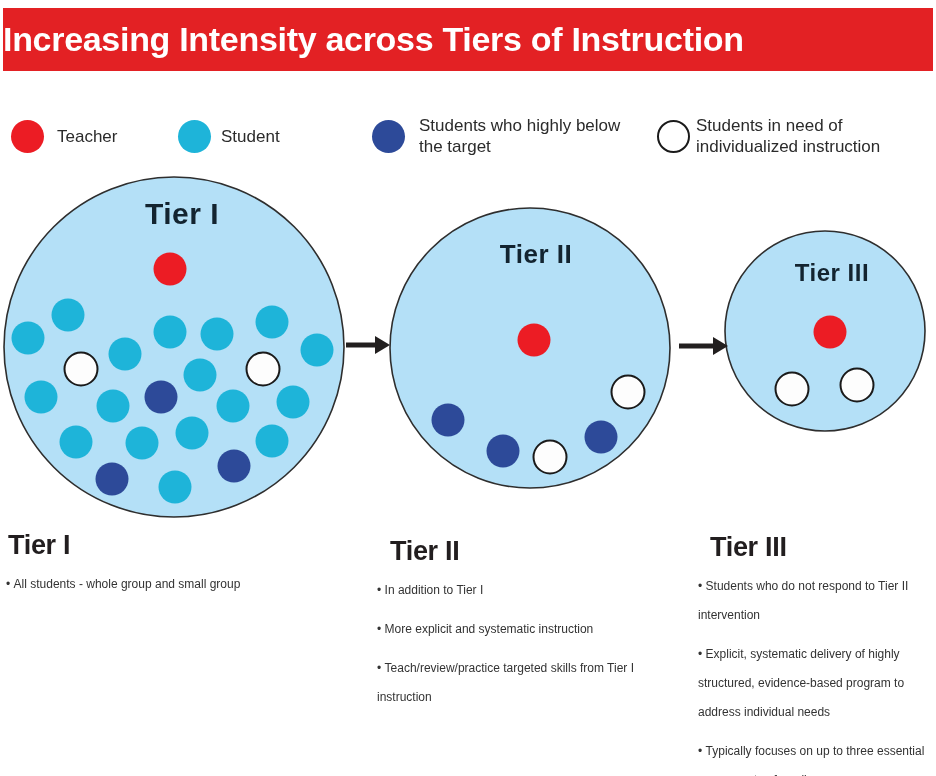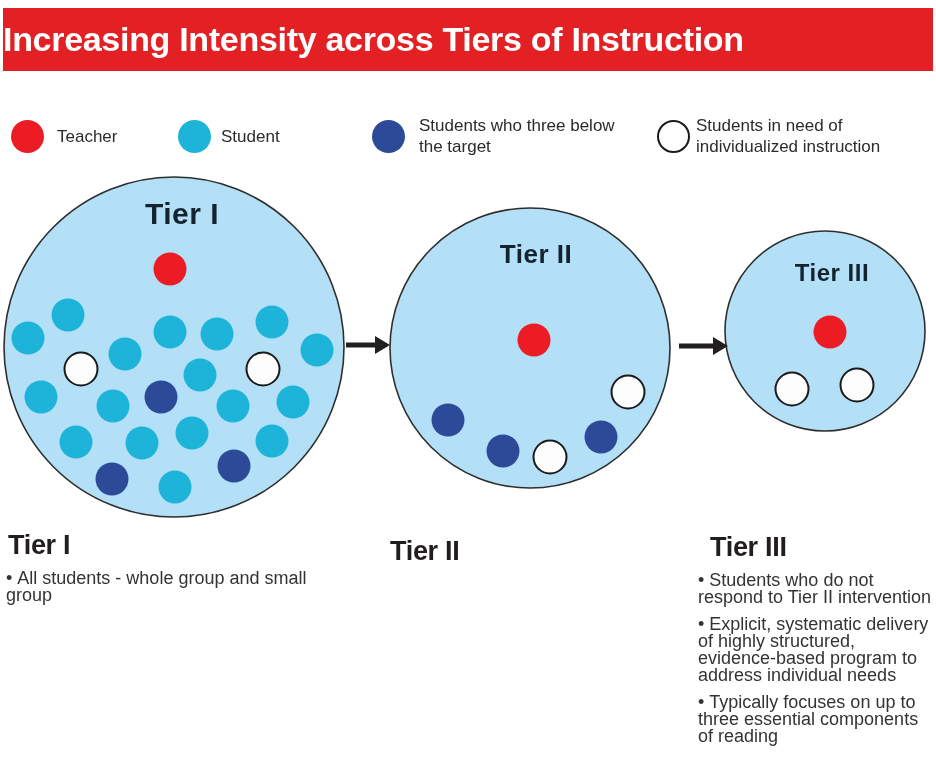--- a/index.html
+++ b/index.html
@@ -36,42 +36,42 @@
   #tier-column-1{left:6px;top:530px;width:304px;}
   #tier-column-2{left:377px;top:536px;width:292px;}
   #tier-column-3{left:698px;top:532px;width:240px;}
   .col-heading{
     margin:0 0 9px 0;font-size:27px;font-weight:bold;color:#221e1f;letter-spacing:-0.3px;
   }
   #tier-column-1 .col-heading{padding-left:2px;}
   #tier-column-2 .col-heading{padding-left:13px;}
   #tier-column-3 .col-heading{padding-left:12px;}
   .bullet{
-    margin:0 0 10px 0;font-size:18px;line-height:17px;color:#333333;
+    margin:0 0 10px 0;font-size:12px;line-height:29px;color:#333333;
   }
   .bullet::before{content:"\2022\00a0";}
 </style>
 </head>
 <body>
 
 <div class="banner" style="background: rgb(227, 33, 36);">
   <h1 style="color: rgb(255, 255, 255);">Increasing Intensity across Tiers of Instruction</h1>
 </div>
 
 <div class="legend-item" id="legend-item-1">
   <span class="legend-dot" style="background: rgb(236, 28, 36);"></span>
   <span class="legend-label">Teacher</span>
 </div>
 <div class="legend-item" id="legend-item-2">
   <span class="legend-dot" style="background: rgb(30, 180, 217);"></span>
   <span class="legend-label">Student</span>
 </div>
 <div class="legend-item" id="legend-item-3">
   <span class="legend-dot" style="background: rgb(45, 74, 153);"></span>
-  <span class="legend-label">Students who three below the target</span>
+  <span class="legend-label">Students who highly below the target</span>
 </div>
 <div class="legend-item" id="legend-item-4">
   <span class="legend-dot" style="background: rgb(255, 255, 255); border: 2.5px solid rgb(26, 26, 26);"></span>
   <span class="legend-label">Students in need of individualized instruction</span>
 </div>
 
 <svg id="tiers-diagram" width="936" height="776" viewBox="0 0 936 776">
     <circle cx="174" cy="347" r="170" fill="#b4e0f7" stroke="#2e2e2e" stroke-width="1.6"></circle>
     <text x="182" y="224" text-anchor="middle" font-size="30" font-weight="bold" fill="#132430" font-family="&quot;Liberation Sans&quot;,sans-serif" letter-spacing="0.5">Tier I</text>
     <circle cx="170" cy="269" r="16.5" fill="#ec1c24" stroke="none" stroke-width="0"></circle>
@@ -117,20 +117,25 @@
   </svg>
 
 <div class="tier-column" id="tier-column-1">
   <h2 class="col-heading">Tier I</h2>
   <div class="bullets">
       <p class="bullet">All students - whole group and small group</p>
     </div>
 </div>
 <div class="tier-column" id="tier-column-2">
   <h2 class="col-heading">Tier II</h2>
+  <div class="bullets">
+      <p class="bullet">In addition to Tier I</p>
+      <p class="bullet">More explicit and systematic instruction</p>
+      <p class="bullet">Teach/review/practice targeted skills from Tier I instruction</p>
+    </div>
 </div>
 <div class="tier-column" id="tier-column-3">
   <h2 class="col-heading">Tier III</h2>
   <div class="bullets">
       <p class="bullet">Students who do not respond to Tier II intervention</p>
       <p class="bullet">Explicit, systematic delivery of highly structured, evidence-based program to address individual needs</p>
       <p class="bullet">Typically focuses on up to three essential components of reading</p>
     </div>
 </div>
 

